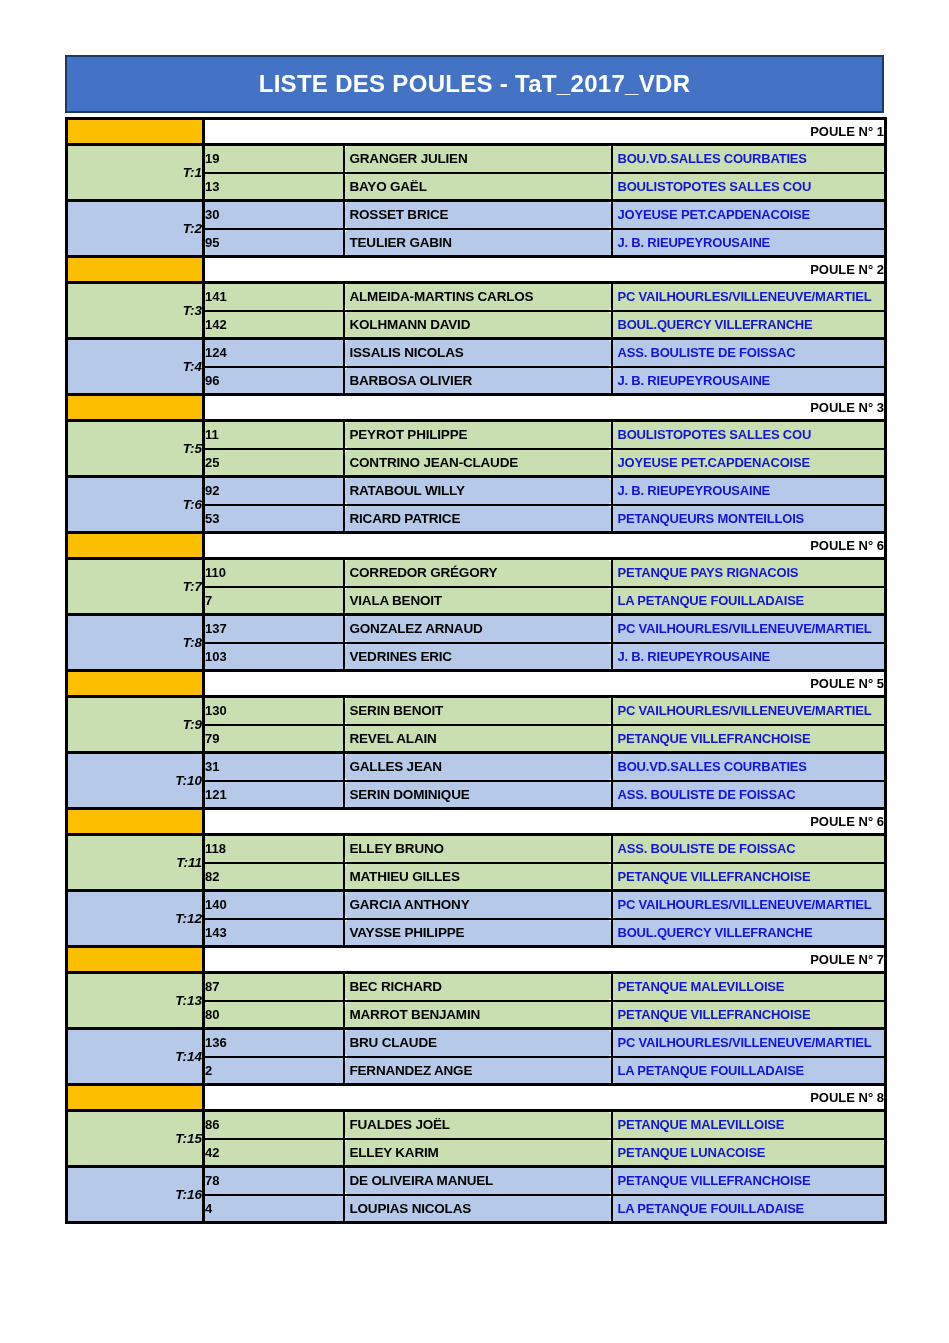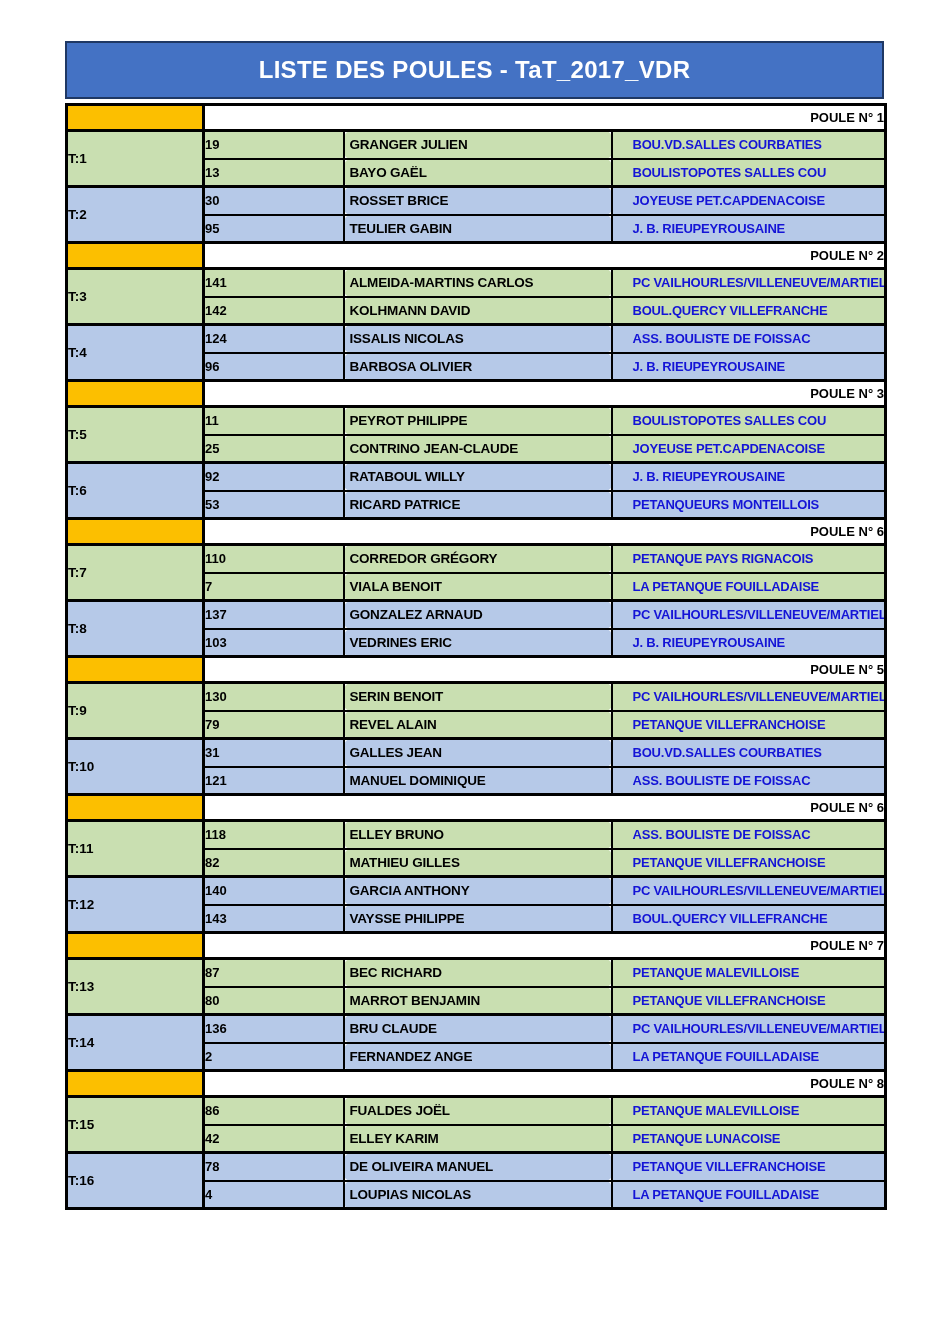--- a/index.html
+++ b/index.html
@@ -13,21 +13,21 @@
   }
   * { box-sizing: border-box; }
   html, body {
     margin: 0; padding: 0;
     width: 949px; height: 1343px;
     background: #ffffff;
     font-family: "Liberation Sans", sans-serif;
   }
   .sheet {
     position: absolute;
-    left: 65px; top: 41px;
+    left: 65px; top: 55px;
     width: 819px;
   }
   .banner {
     height: 58px;
     background: var(--banner);
     border: 2px solid var(--banner-border);
     display: flex;
     align-items: center;
     justify-content: center;
     margin-bottom: 4px;
@@ -64,30 +64,31 @@
     border-right: 3px solid var(--line);
   }
   td.poule-title {
     background: #ffffff;
     text-align: right;
     border-top: 3px solid var(--line);
     border-bottom: 3px solid var(--line);
     font-size: 13px;
   }
   td.team-label {
-    text-align: left;
+    text-align: right;
     border-right: 3px solid var(--line);
     border-top: 3px solid var(--line);
     border-bottom: 3px solid var(--line);
     font-size: 13.5px;
+    font-style: italic;
   }
   td.num { text-align: left; font-size: 13px; }
   td.name { text-align: left; padding-left: 5px; font-size: 13.5px; letter-spacing: -0.2px; border-radius: 7px; }
   td.club {
-    text-align: left; padding-left: 20px;
+    text-align: left; padding-left: 5px;
     color: var(--club-text);
     font-size: 13px;
     letter-spacing: -0.2px;
   }
   tr.team-first td { border-top: 3px solid var(--line); }
   tr.team-last  td { border-bottom: 3px solid var(--line); }
   tr.green td { background: var(--row-green); }
   tr.blue  td { background: var(--row-blue); }
 </style>
 </head>
@@ -225,21 +226,21 @@
           <td class="club">PETANQUE VILLEFRANCHOISE</td>
         </tr>
         <tr class="player-row blue team-first">
           <td class="team-label" rowspan="2">T:10</td>
           <td class="num">31</td>
           <td class="name">GALLES JEAN</td>
           <td class="club">BOU.VD.SALLES COURBATIES</td>
         </tr>
         <tr class="player-row blue team-last">
           <td class="num">121</td>
-          <td class="name">MANUEL DOMINIQUE</td>
+          <td class="name">SERIN DOMINIQUE</td>
           <td class="club">ASS. BOULISTE DE FOISSAC</td>
         </tr>
         <tr class="poule-row">
           <td class="marker"></td>
           <td class="poule-title" colspan="3">POULE N° 6</td>
         </tr>
         <tr class="player-row green team-first">
           <td class="team-label" rowspan="2">T:11</td>
           <td class="num">118</td>
           <td class="name">ELLEY BRUNO</td>

